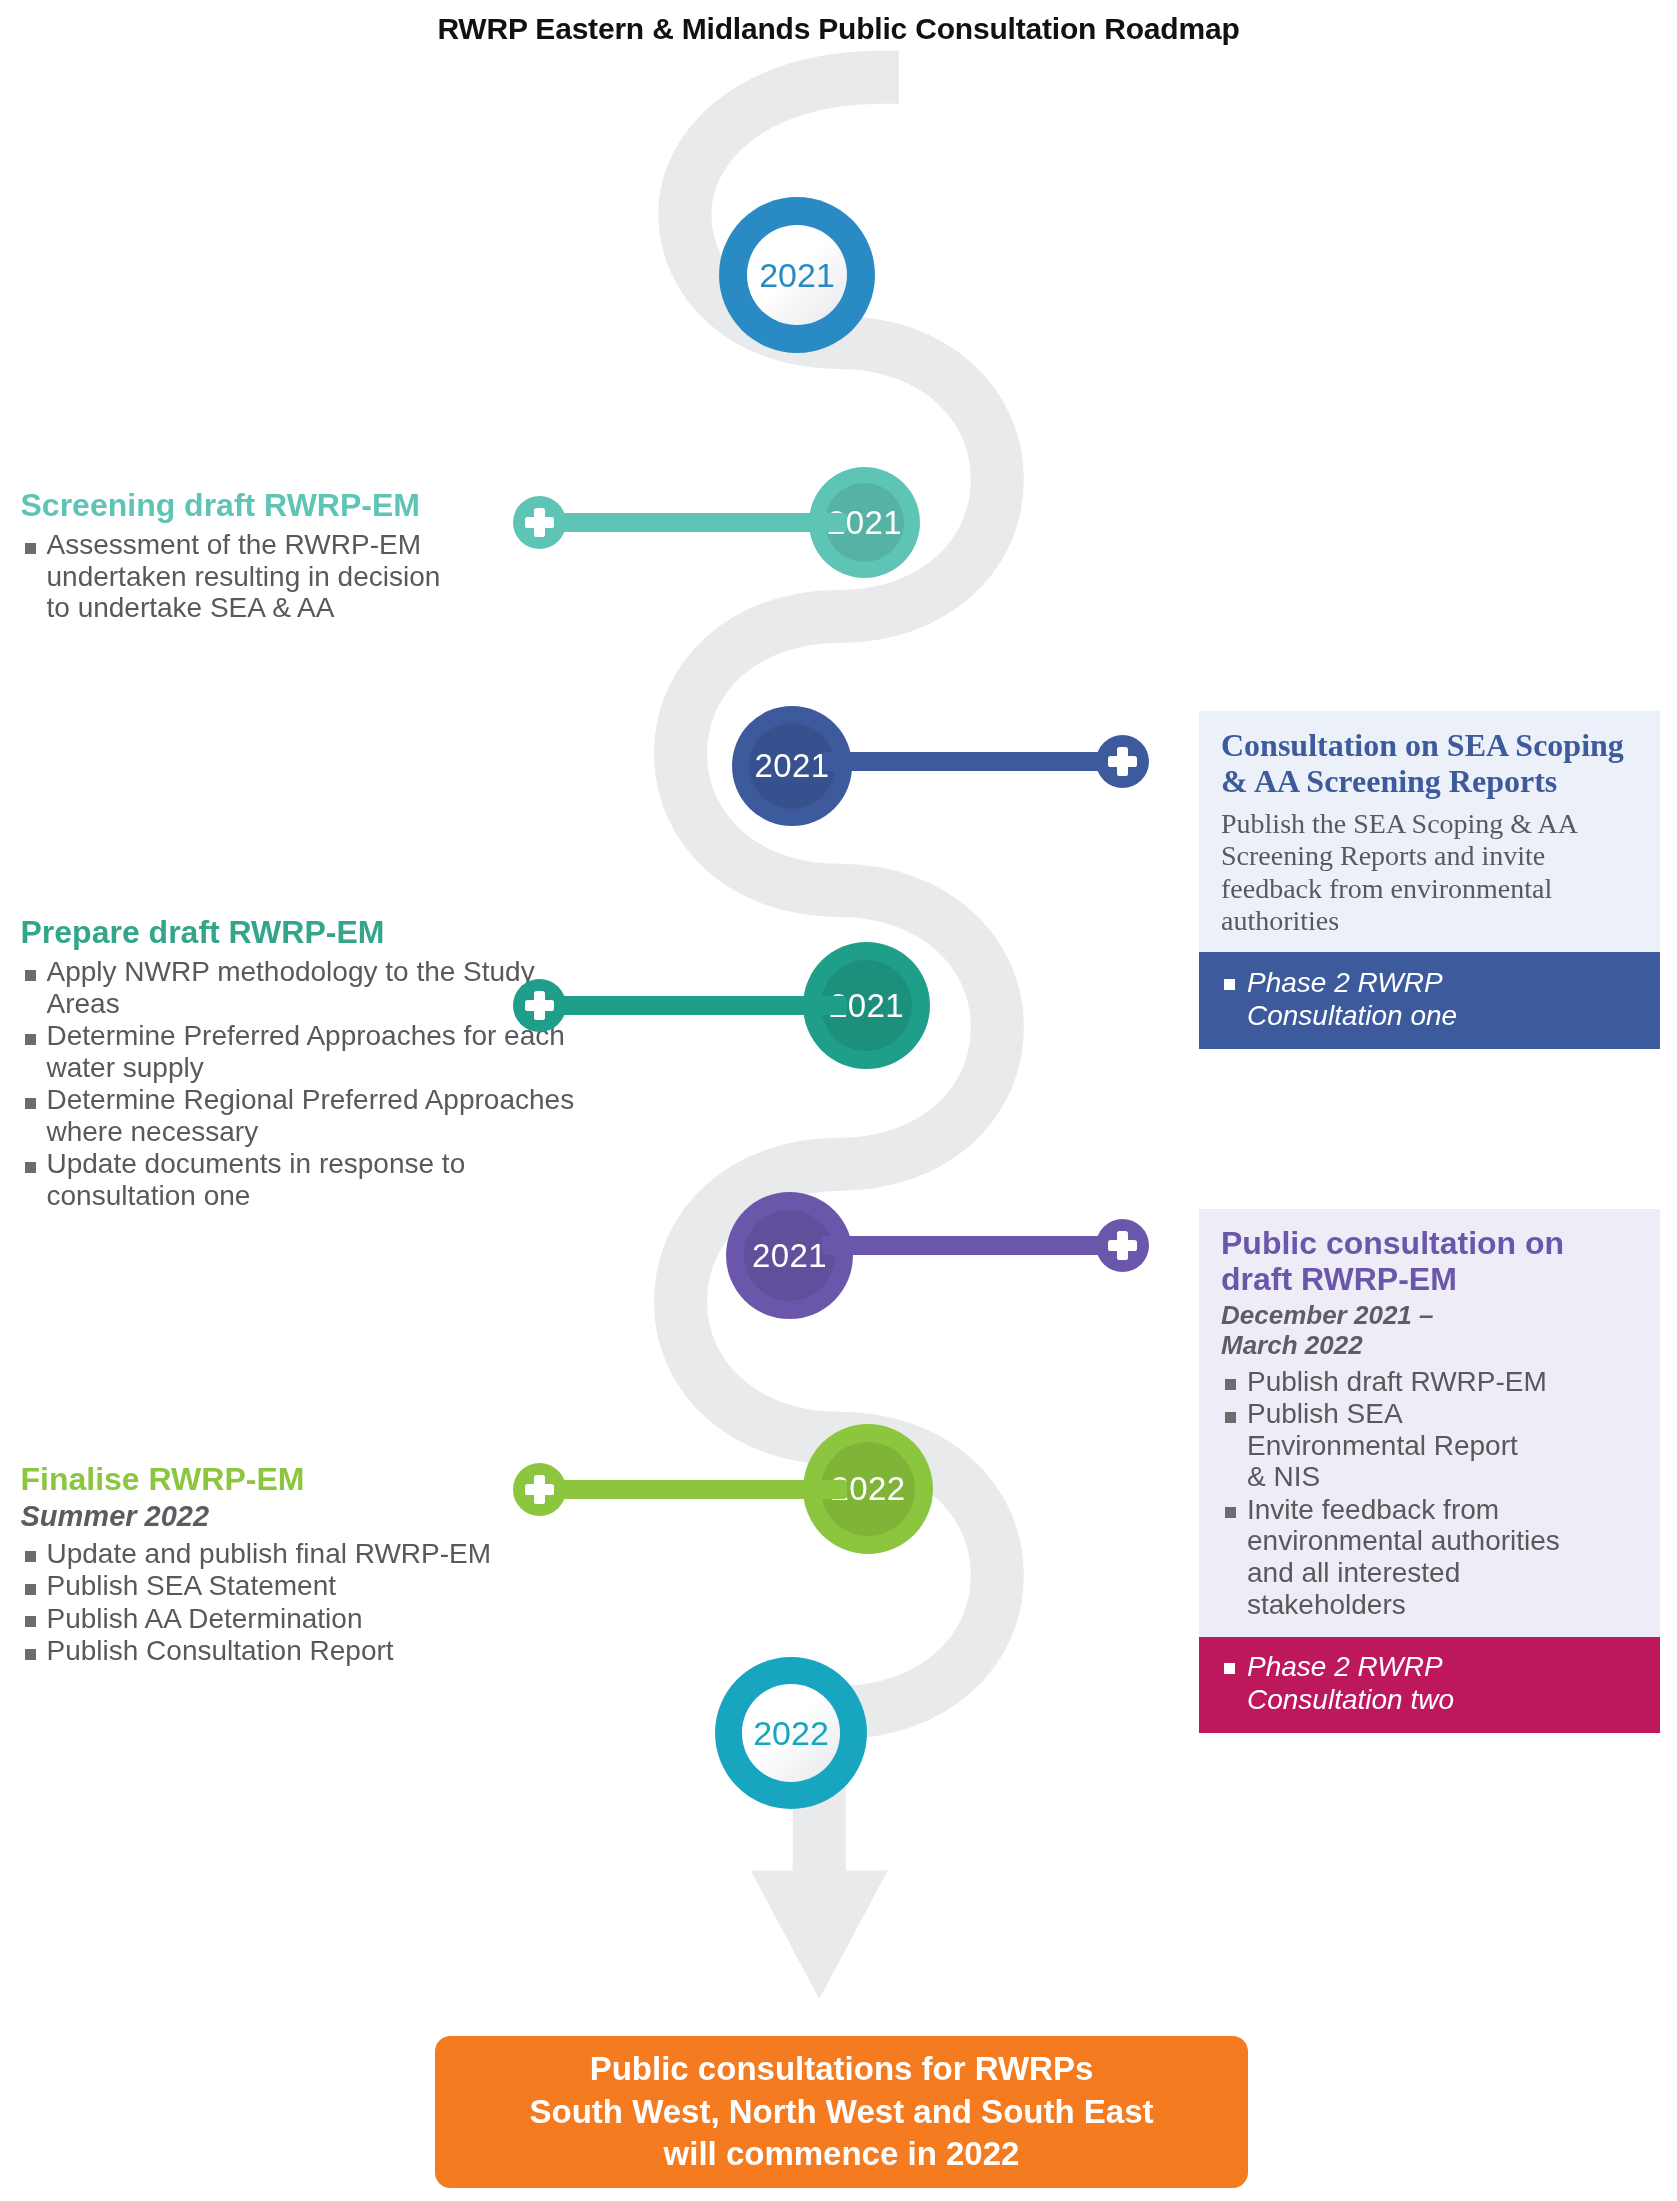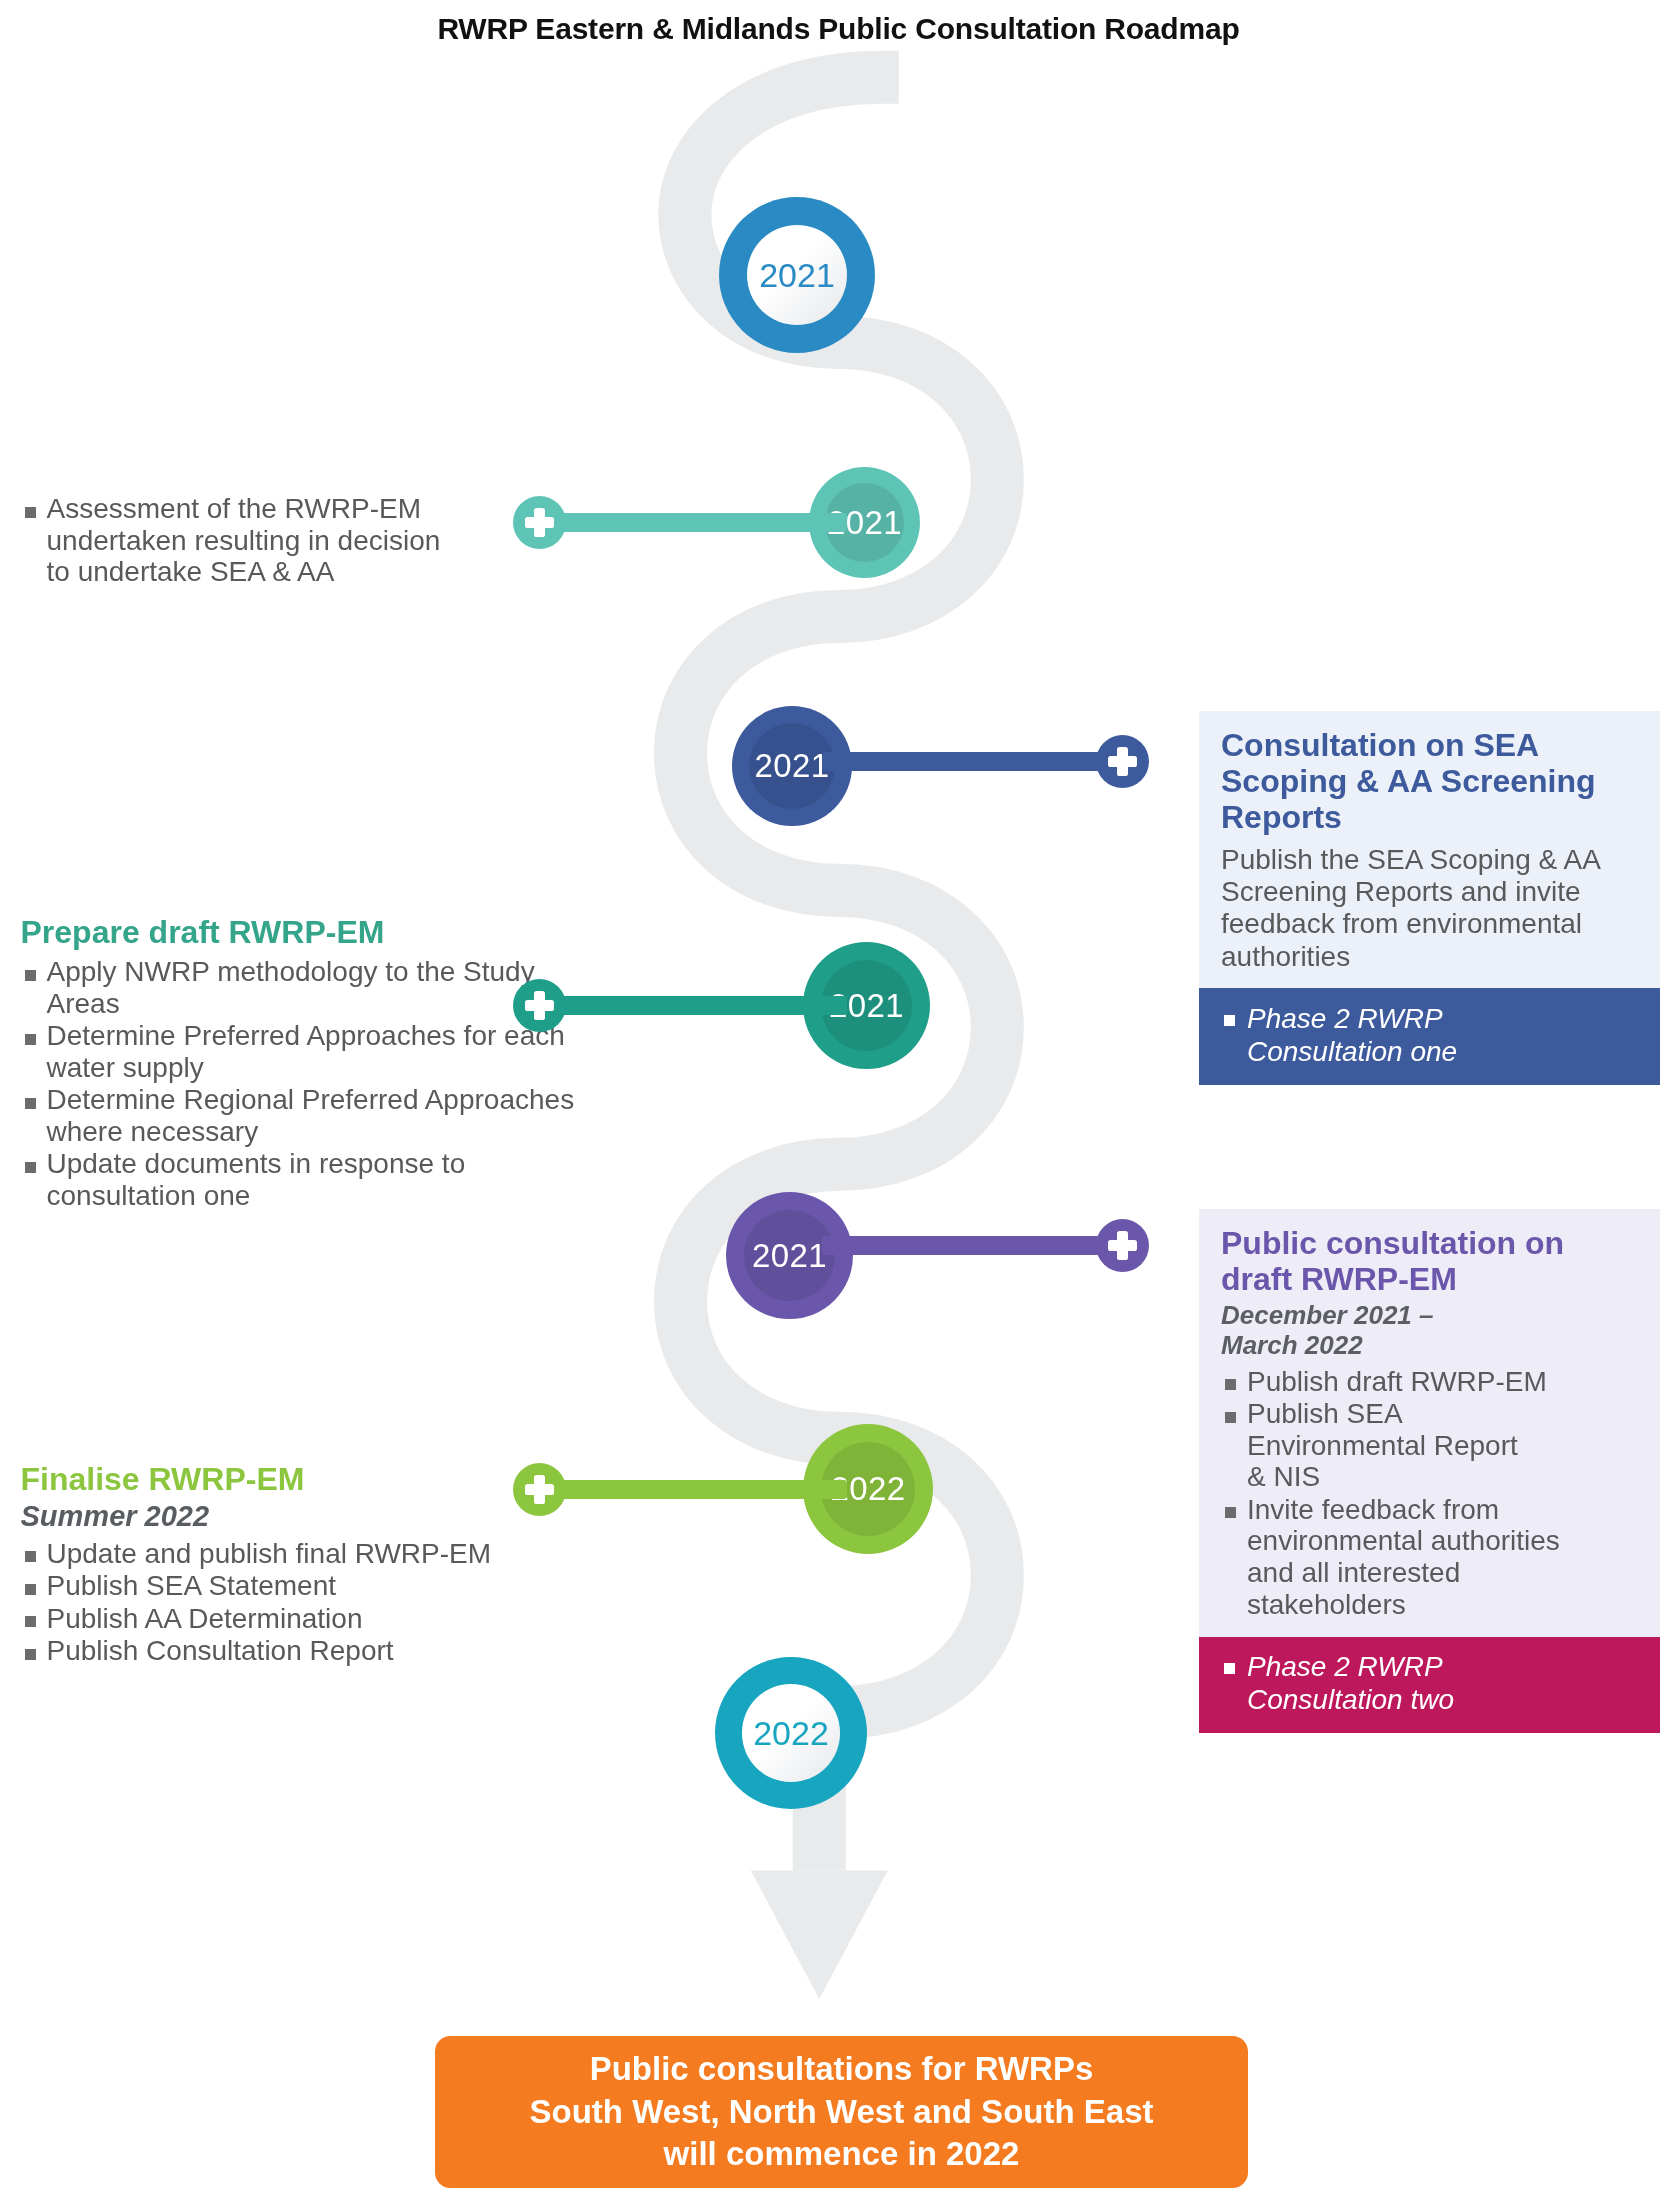--- a/index.html
+++ b/index.html
@@ -176,20 +176,21 @@
     <div class="inner"></div>
     <span class="yr">2022</span>
   </div>
 
   <div class="ring" style="left:715px; top:1657px; width:152px; height:152px; background:#18a5c0;">
     <div class="hole"></div>
     <span class="yr" style="color:#18a5c0;">2022</span>
   </div>
 
   <div class="block" style="left:20.5px; top:488px;">
+    <h3 style="color:#5ec4b6;">Screening draft RWRP-EM</h3>
     <ul class="bul">
       <li style="width:411px;">Assessment of the RWRP-EM undertaken resulting in decision to undertake SEA &amp; AA</li>
     </ul>
   </div>
 
   <div class="block" style="left:20.5px; top:915px;">
     <h3 style="color:#34a58a;">Prepare draft RWRP-EM</h3>
     <ul class="bul">
       <li style="width:514px;">Apply NWRP methodology to the Study Areas</li>
       <li style="width:548px;">Determine Preferred Approaches for each water supply</li>
@@ -203,21 +204,21 @@
     <div class="sub">Summer 2022</div>
     <ul class="bul">
       <li style="width:445px;">Update and publish final RWRP-EM</li>
       <li style="width:514px;">Publish SEA Statement</li>
       <li style="width:514px;">Publish AA Determination</li>
       <li style="width:531px;">Publish Consultation Report</li>
     </ul>
   </div>
 
   <div class="panel" style="left:1199px; top:711px;">
-    <div class="body" style="background:#ecf0f8;">
+    <div class="body" style="background:#ecf0f8;font-family:Liberation Serif, serif;">
       <h3 style="color:#3c5a9c;">Consultation on SEA Scoping &amp; AA Screening Reports</h3>
       <p class="desc">Publish the SEA Scoping &amp; AA Screening Reports and invite feedback from environmental authorities</p>
     </div>
     <div class="footer" style="background:#3c5a9c;">
       <ul>
         <li style="width:283px;">Phase 2 RWRP Consultation one</li>
       </ul>
     </div>
   </div>
 

